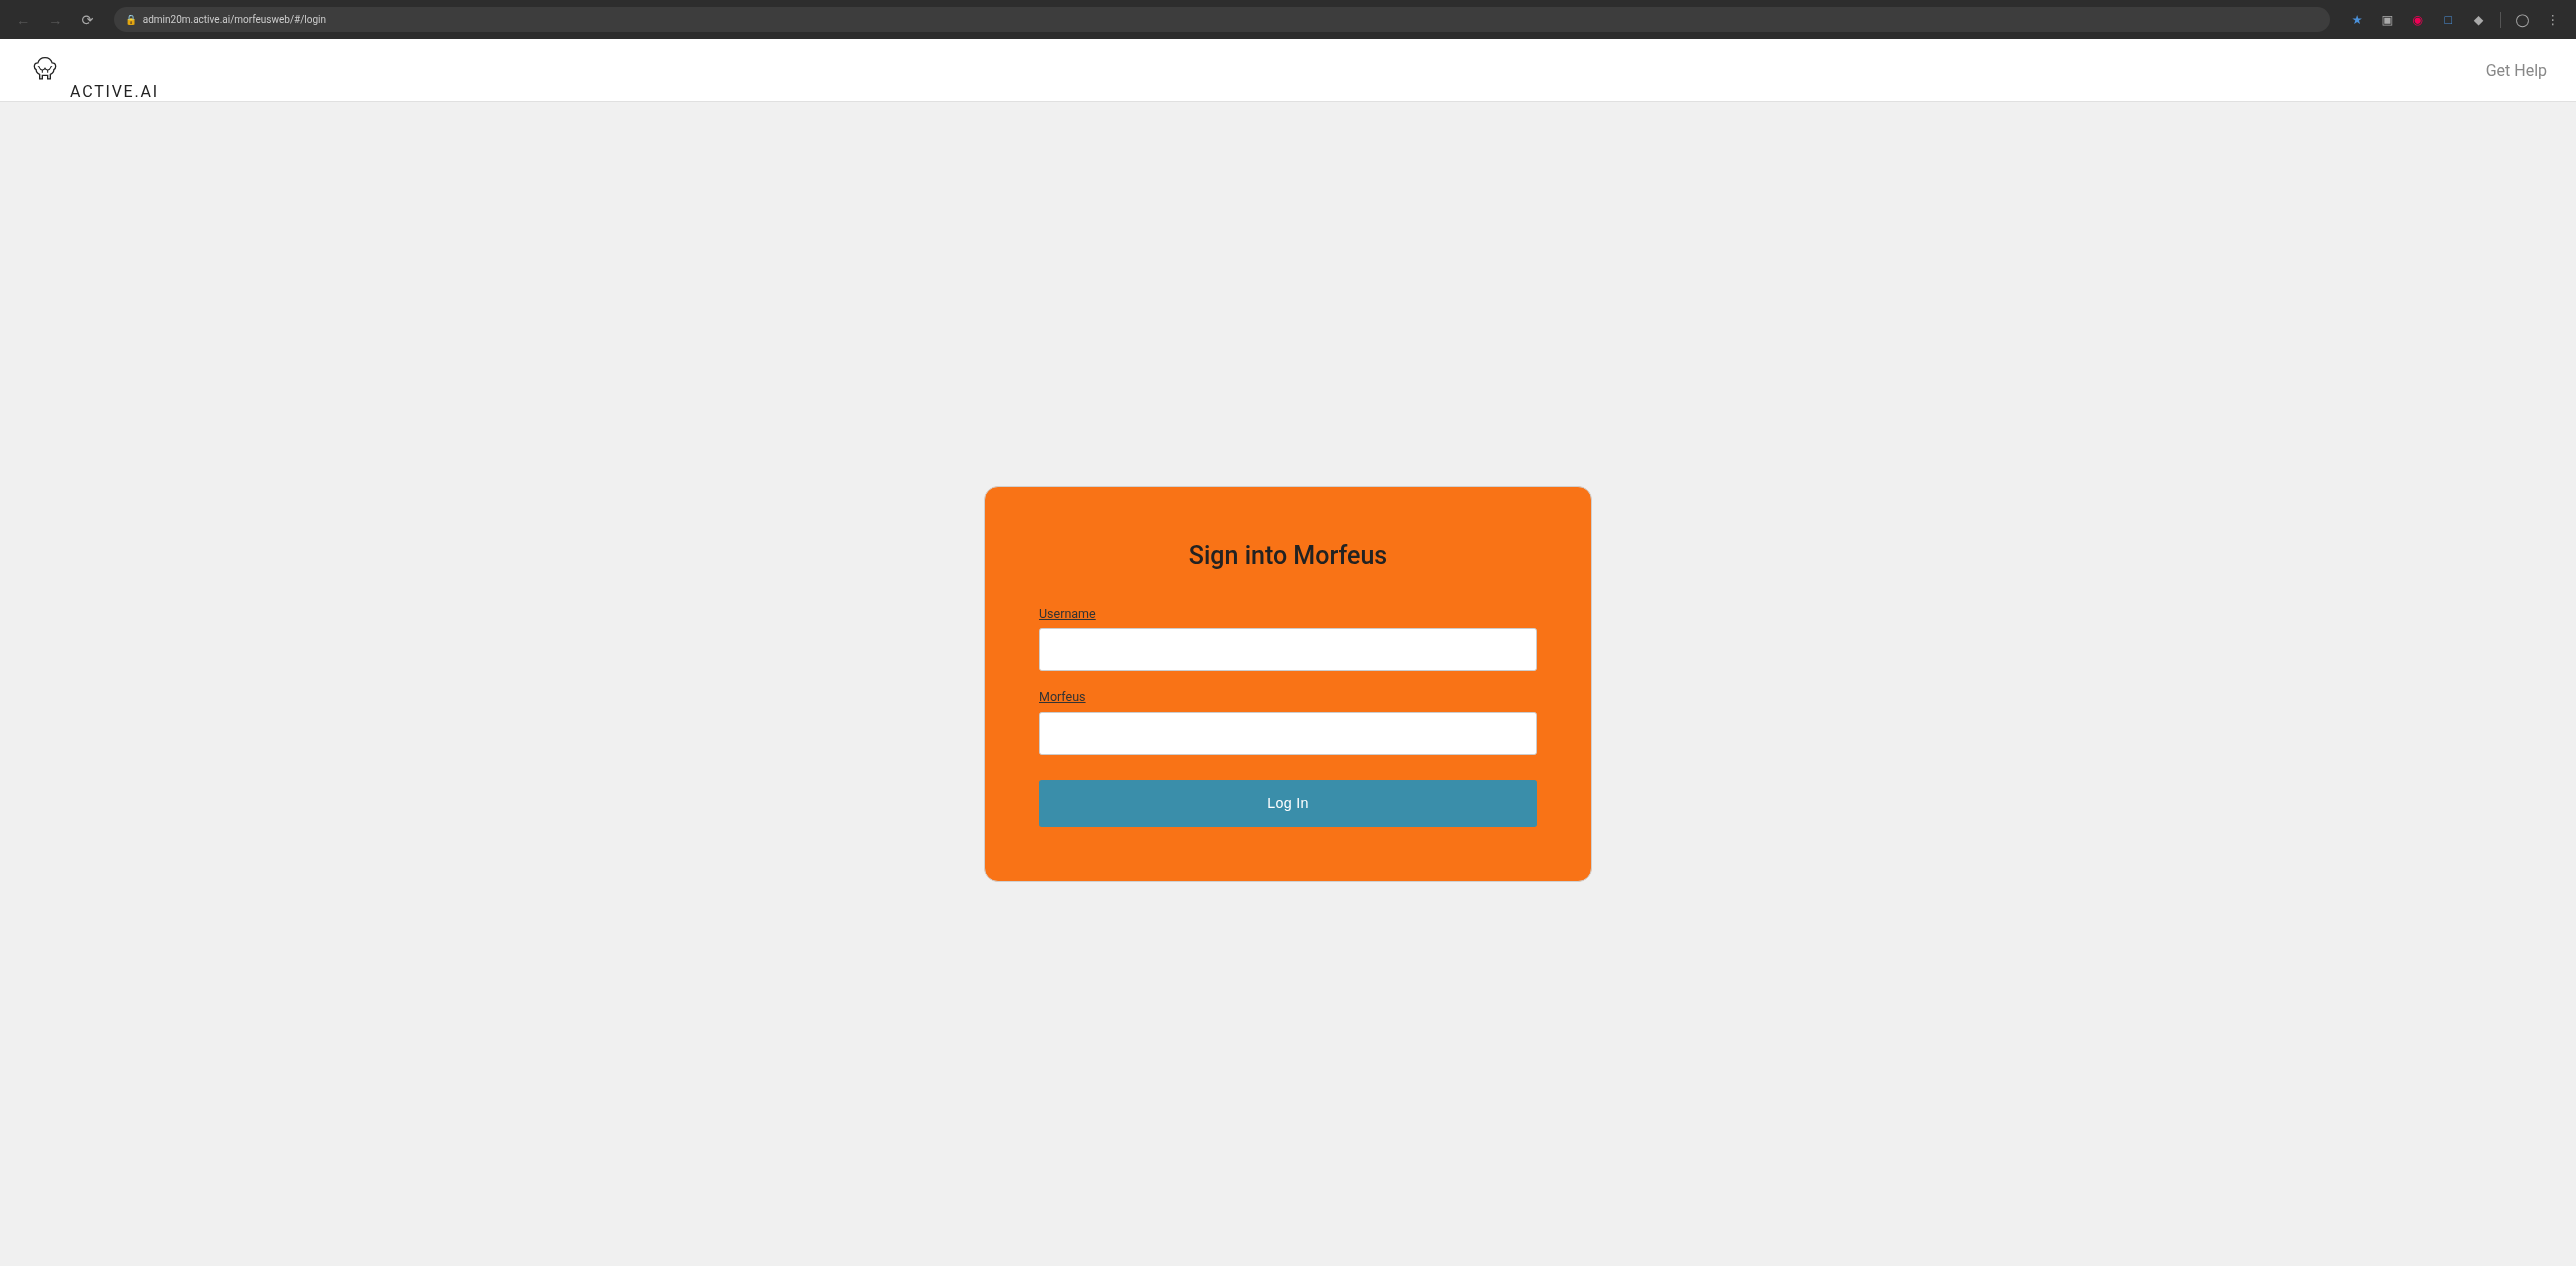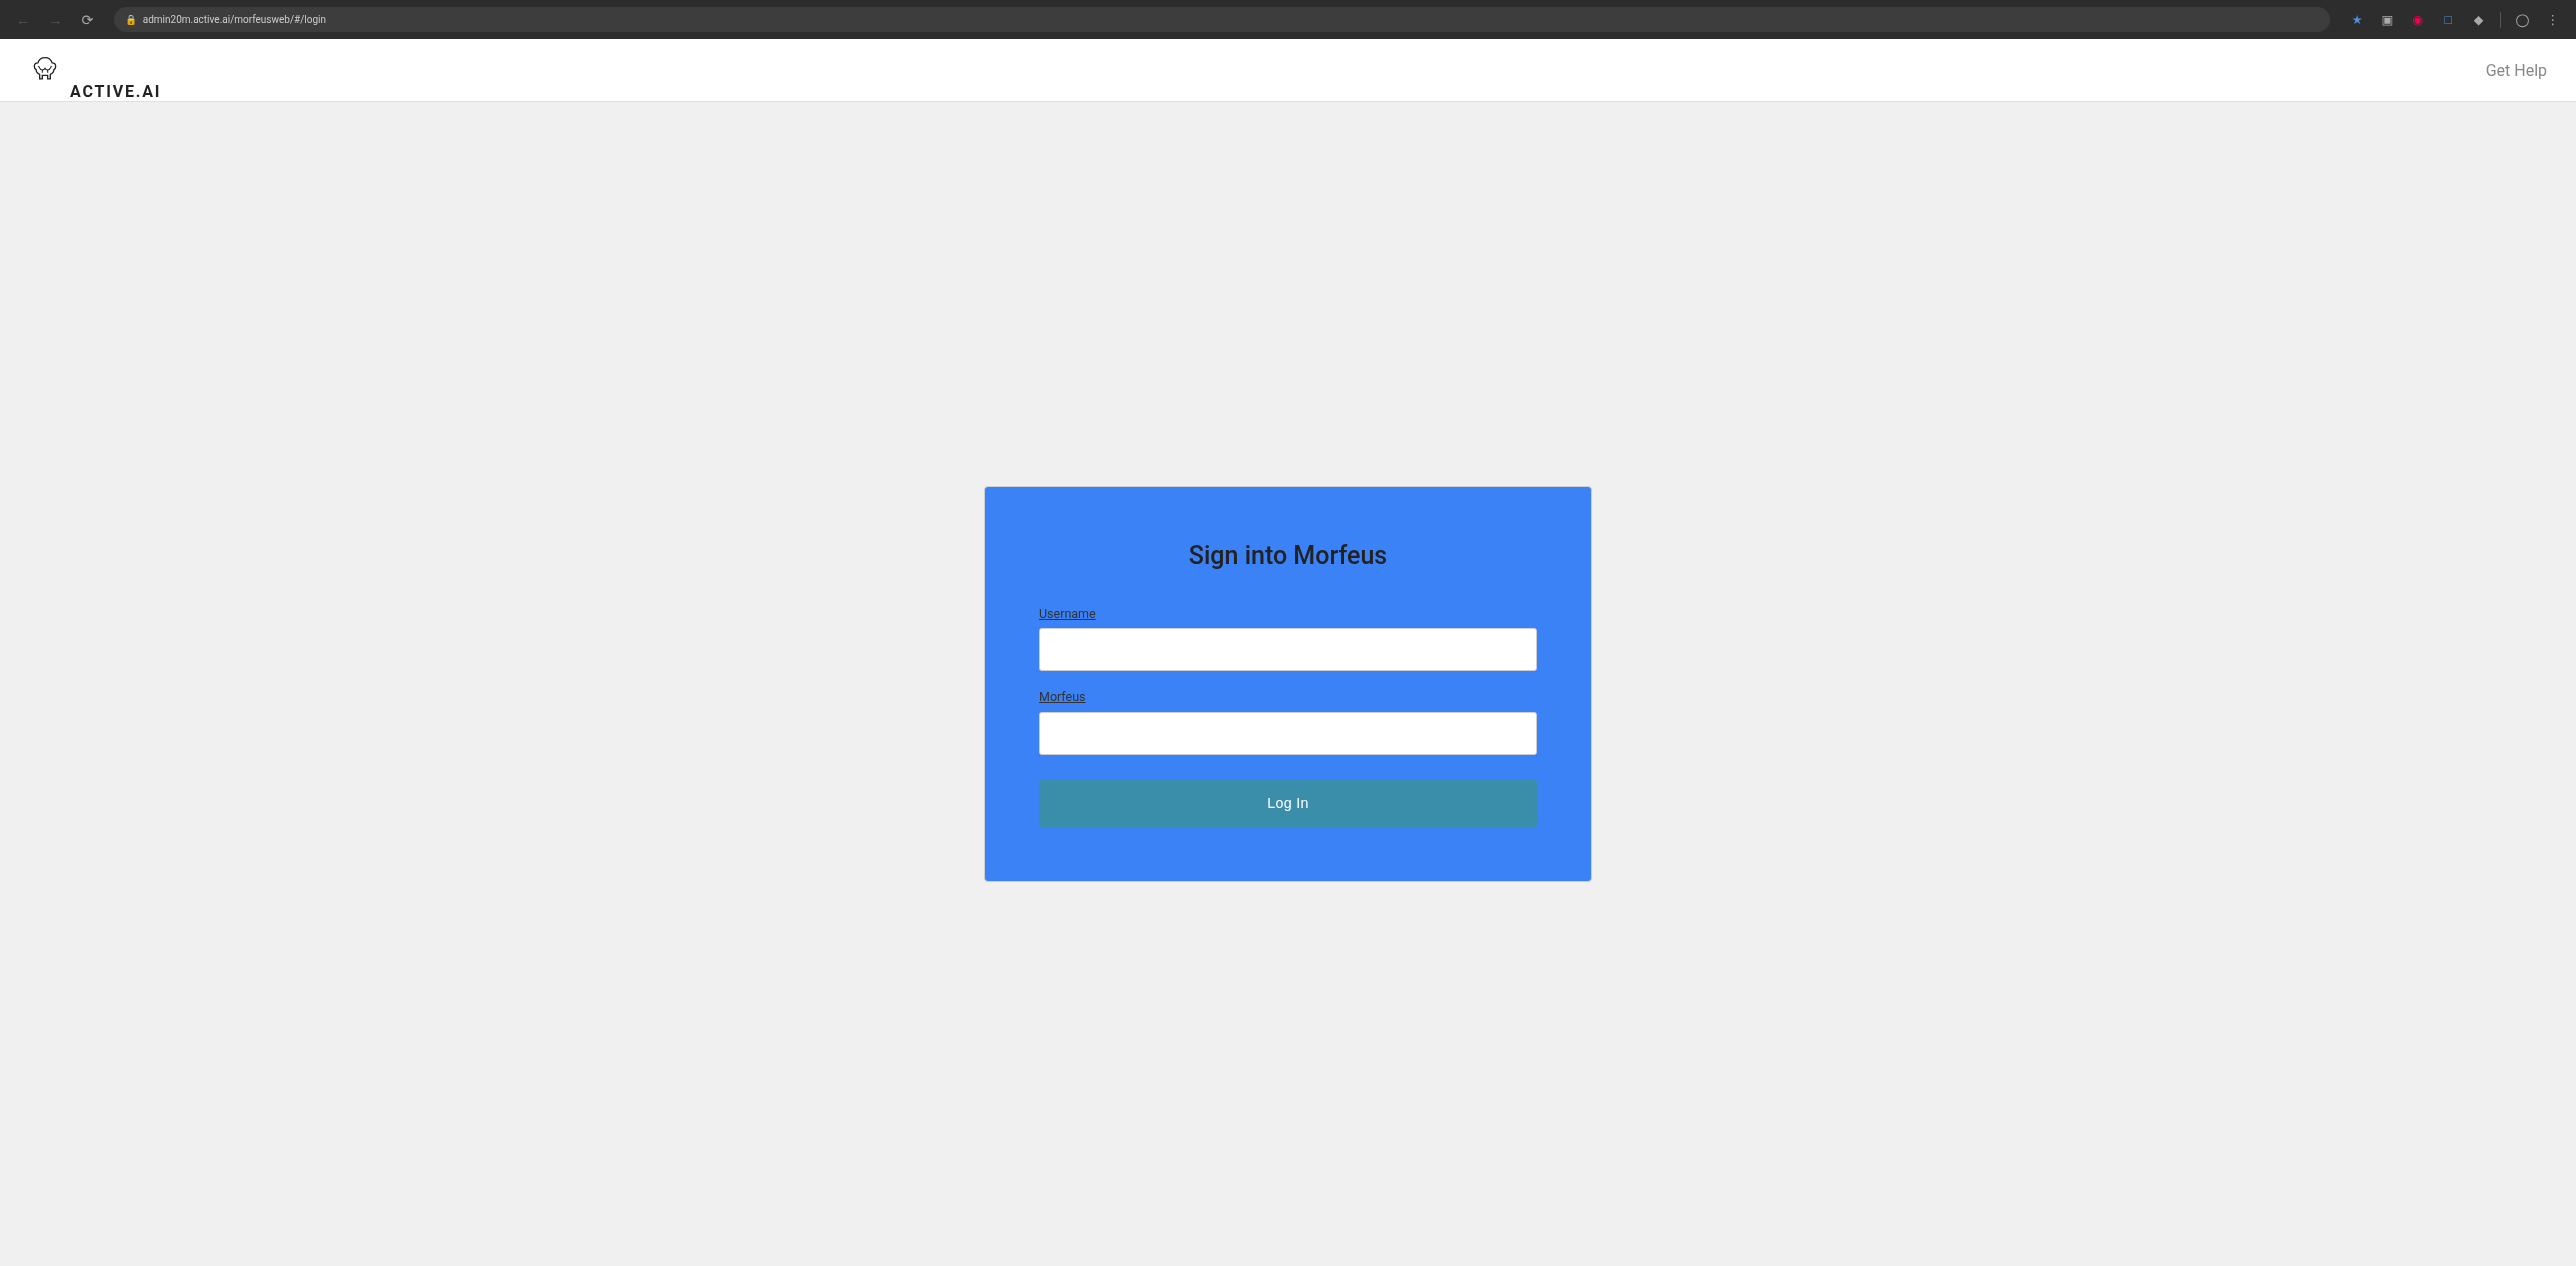--- a/index.html
+++ b/index.html
@@ -114,21 +114,21 @@
       gap: 9px;
     }
 
     .logo-icon {
       width: 32px;
       height: 32px;
     }
 
     .logo-text {
       font-size: 16px;
-      font-weight: 700;
+      font-weight: 400;
       letter-spacing: 1.8px;
       color: #222;
       margin-top: 42px;
     }
 
     .get-help {
       font-size: 16px;
       color: #888;
       cursor: pointer;
       text-align: center;
@@ -139,23 +139,23 @@
       flex: 1;
       background: #f0f0f0;
       display: flex;
       align-items: center;
       justify-content: center;
       padding: 36px 18px;
     }
 
     
     .login-card {
-      background: #3b82f6;
+      background: #f97316;
       border: 0.9px solid #d0d0d0;
-      border-radius: 4px;
+      border-radius: 14px;
       width: 608px;
       padding: 54px 54px 54px 54px;
     }
 
     .login-title {
       font-size: 25px;
       font-weight: 500;
       color: #222;
       text-align: center;
       margin-bottom: 36px;

